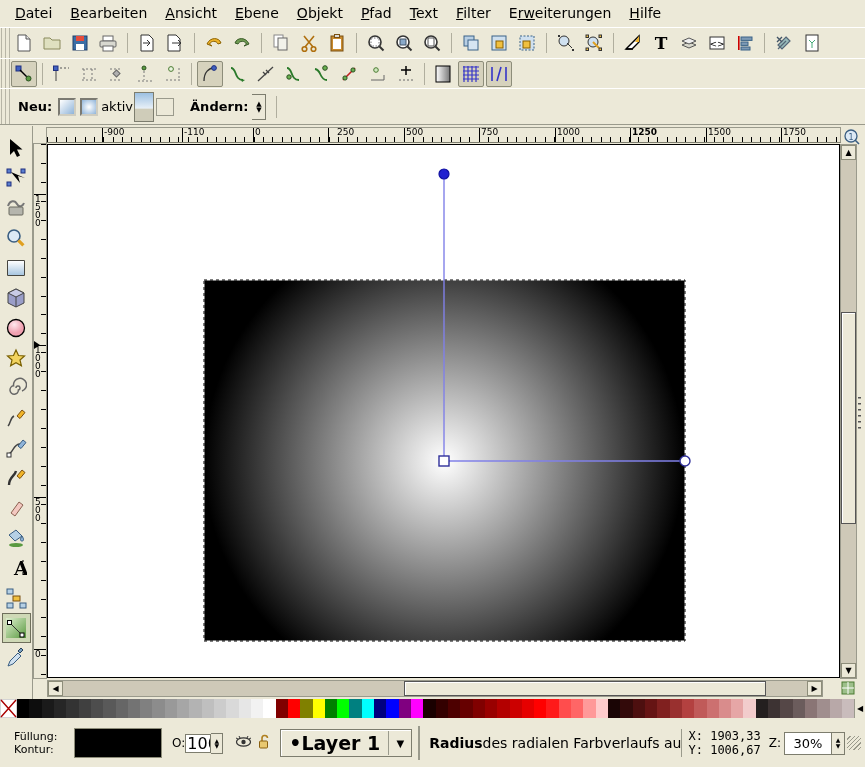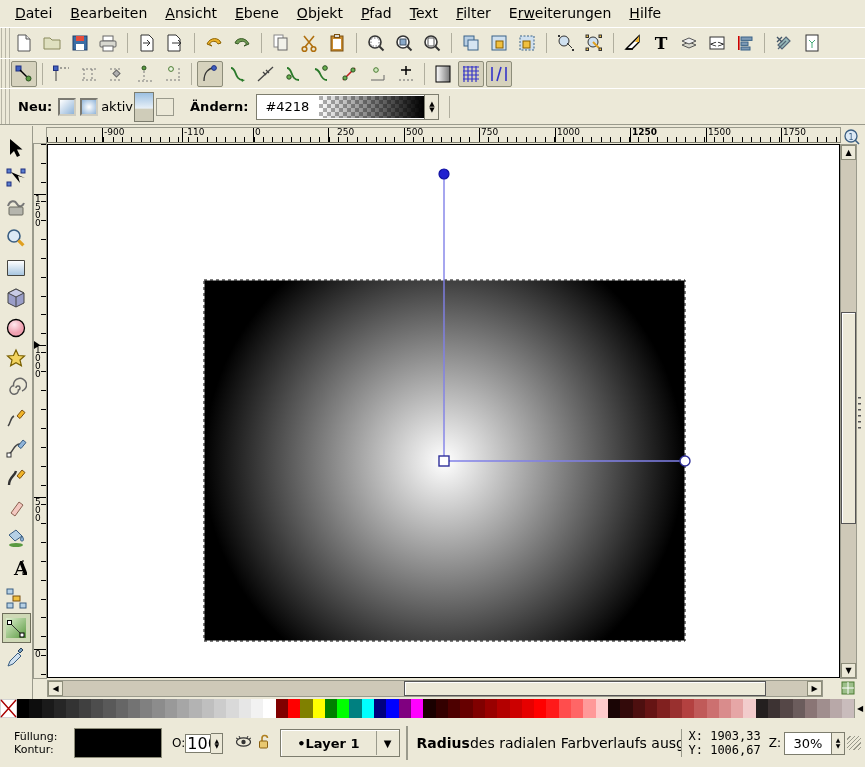--- a/index.html
+++ b/index.html
@@ -101,21 +101,21 @@
           display:flex;align-items:center;box-sizing:border-box;}
   #fillstroke{width:58px;font-size:11px;line-height:13px;padding-left:14px;}
   #fsswatch{width:88px;height:30px;background:#000;margin-left:2px;border:1px solid #8d8d7a;box-sizing:border-box;}
   #opac{display:flex;align-items:center;margin-left:10px;font-size:12px;}
   #opacfield{width:26px;height:19px;border:1px solid #7d7d6e;background:#fff;font-size:16px;
              display:flex;align-items:center;overflow:hidden;padding-left:1px;box-sizing:border-box;}
   #opacspin{width:11px;height:19px;border:1px solid #7d7d6e;border-left:0;background:#ece9d8;
             display:flex;flex-direction:column;align-items:center;justify-content:center;font-size:6px;line-height:5px;}
   #layerbox{display:flex;align-items:center;border:1px solid #7d7d6e;background:#ece9d8;height:26px;
             box-shadow:inset 1px 1px 0 #fff;}
-  #layerbox .lname{font-size:13px;font-weight:bold;padding:0 16px;}
+  #layerbox .lname{font-size:19px;font-weight:bold;padding:0 8px;}
   #layerbox .ldrop{width:22px;height:24px;border-left:1px solid #9a9a8c;display:flex;align-items:center;justify-content:center;font-size:10px;}
   #msg{flex:1;font-size:14px;padding-left:9px;white-space:nowrap;overflow:hidden;
        border-left:2px solid #9a9a8c;margin-left:6px;height:34px;display:flex;align-items:center;}
   #msg b{font-weight:bold;}
   #coords{font-size:12px;line-height:14px;font-family:"DejaVu Sans Mono",monospace;border-left:1px solid #9a9a8c;padding-left:6px;}
   #zoombox{display:flex;align-items:center;margin-left:8px;margin-right:4px;}
   #zoombox .zl{font-size:12px;margin-right:3px;}
   #zoomfield{width:46px;height:21px;border:1px solid #7d7d6e;background:#fff;font-size:13px;
              display:flex;align-items:center;justify-content:center;}
   #zoomspin{width:12px;height:21px;border:1px solid #7d7d6e;border-left:0;background:#ece9d8;
@@ -454,24 +454,20 @@
 
   <div class="tbar" id="gradbar">
     <div class="grip"></div>
     <div class="lbl">Neu:</div>
     <div class="swatchbtn sw-lin"></div>
     <div class="swatchbtn sw-rad"></div>
     <div class="aktiv">aktiv</div>
     <div class="tallsw"></div>
     <div class="swatchbtn sw-empty"></div>
     <div class="lbl" style="margin-left:14px">Ändern:</div>
-    <div id="gradsel">
-      <div class="gname">#4218</div>
-      <div class="gprev"></div>
-    </div>
     <div class="spin">
         <span>▲</span>
         <span>▼</span>
       </div>
     <div class="tsep2" style="margin-left:10px"></div>
   </div>
 
   <div id="toolbox">
     <div class="tool">
       <svg width="22" height="22" viewBox="0 0 22 22">

